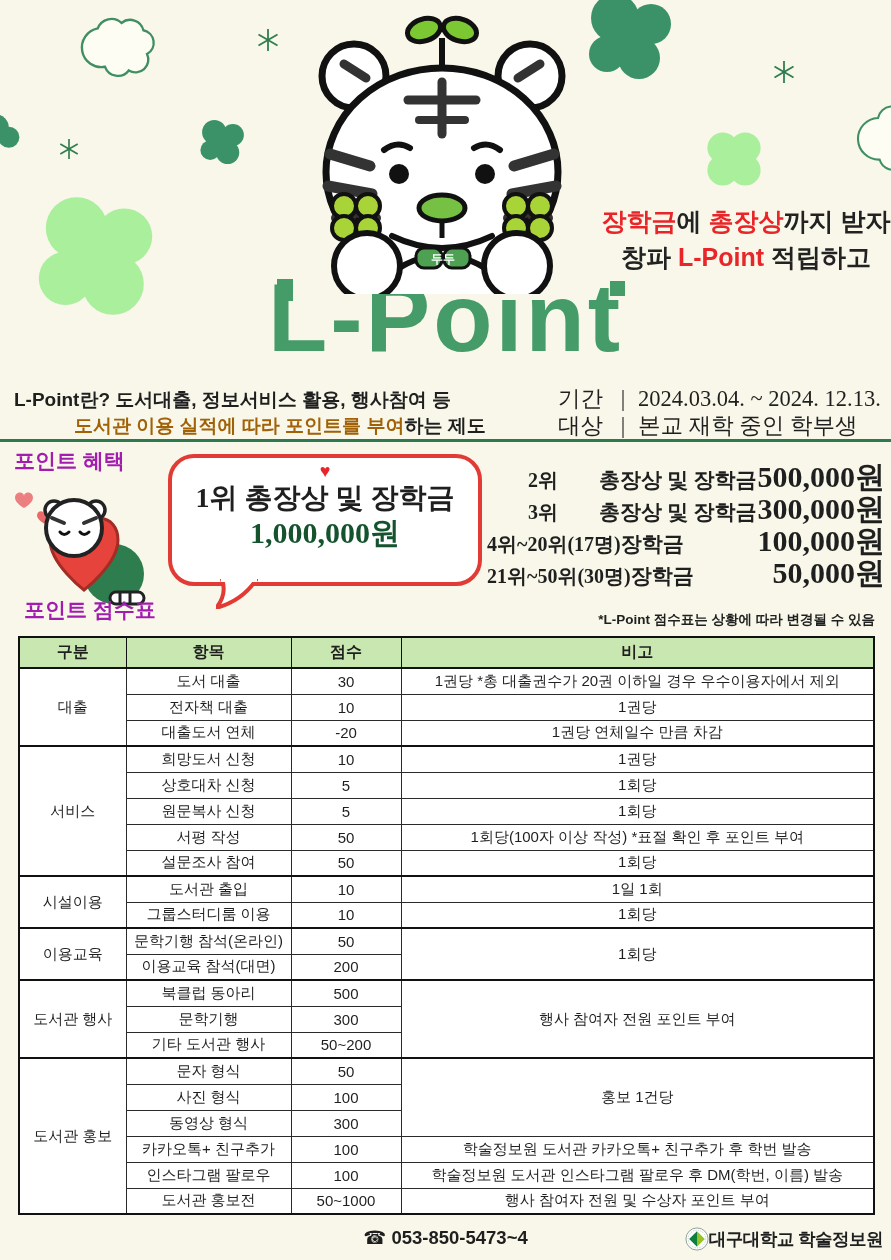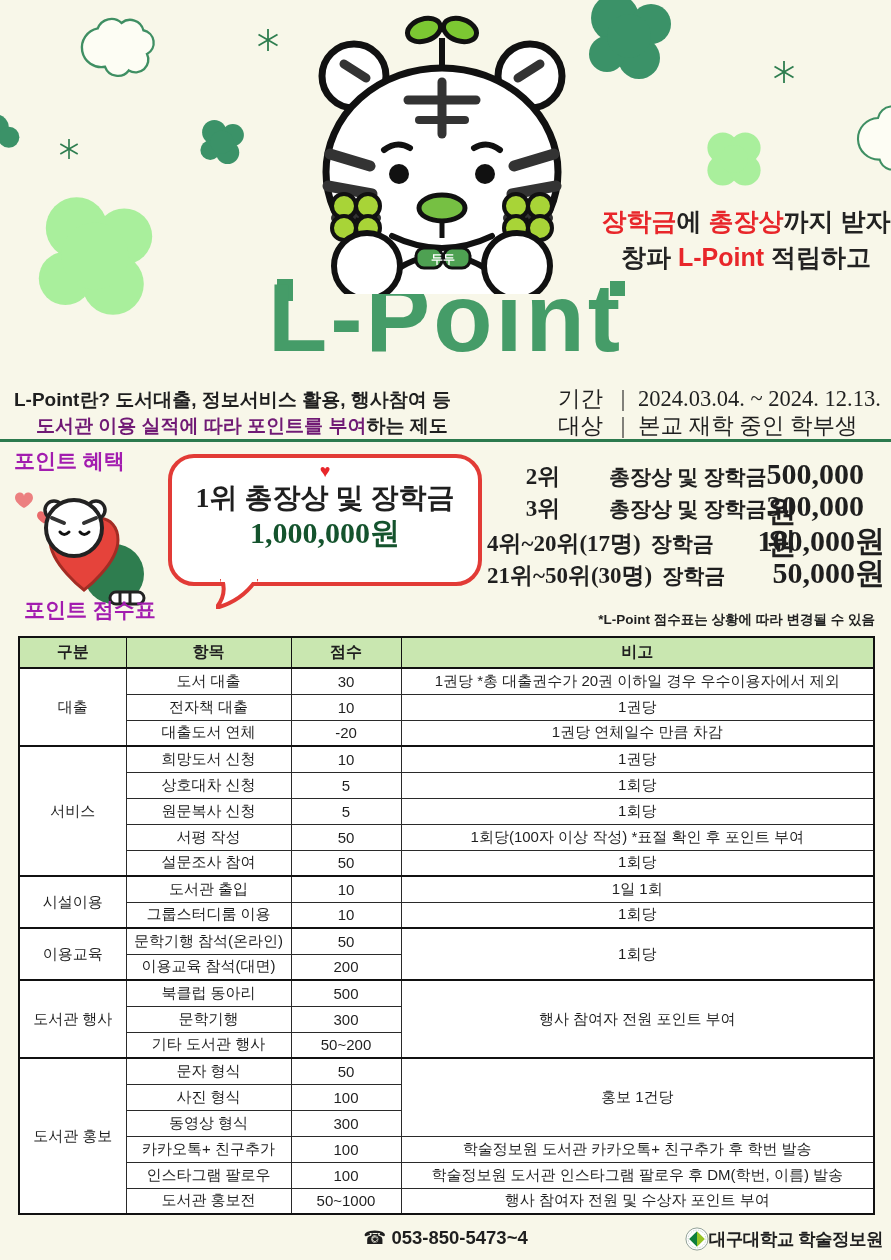--- a/index.html
+++ b/index.html
@@ -35,21 +35,21 @@
   .tagline {
     left:600px; top:204px; width:292px; z-index:3; text-align:center;
     font-size:25px; font-weight:800; line-height:1.42; color:#222;
   }
   .tagline .red { color:#e8262a; }
 
   .divider { left:0; right:0; top:439px; height:3px; background:#2c7a4e; }
 
   .intro { left:14px; top:387px; font-size:19px; font-weight:700; line-height:1.35; }
   .intro .line2 { padding-left:22px; }
-  .intro .red { color:#701a75; }
+  .intro .red { color:#a16207;margin-left:38px; }
 
   .info { left:558px; top:385px; font-family:"Liberation Serif","DejaVu Serif",serif;
           font-size:22.5px; line-height:1.2; }
   .info-row { display:flex; }
   .info-label { width:50px; }
   .info-sep { width:30px; text-align:center; }
 
   
   .section-heading { font-size:21px; font-weight:800; color:#a21caf; }
   .benefits-heading { left:14px; top:447px; }
@@ -64,22 +64,22 @@
   .bubble-heart { font-size:18px; line-height:1.1; color:#e8262a; }
   .bubble-line1 { font-family:"Liberation Serif","DejaVu Serif",serif;
                   font-size:28px; font-weight:700; line-height:1.15; }
   .bubble-amount { font-family:"Liberation Serif","DejaVu Serif",serif;
                    font-size:30px; font-weight:700; color:#14532d; line-height:1.25; }
   .bubble-tail { position:absolute; left:44px; bottom:-27px; width:52px; height:30px; }
 
   .prizes { left:487px; top:457px; width:398px;
             font-family:"Liberation Serif","DejaVu Serif",serif; font-weight:700; }
   .prize-row { display:flex; align-items:baseline; height:32px; }
-  .prize-rank { min-width:112px; text-align:center; font-size:23px; white-space:nowrap; }
-  .prize-desc { margin-left:10px; font-size:21px; white-space:nowrap; }
+  .prize-rank { min-width:112px; text-align:center; font-size:20px; white-space:nowrap; }
+  .prize-desc { font-size:21px; white-space:nowrap; }
   .prize-amount { margin-left:auto; font-size:30px; }
 
   
   .table-heading { left:24px; top:596px; }
   .table-note { right:16px; top:611px; font-size:13.5px; font-weight:700; }
 
   .score-table-wrap { left:18px; top:636px; }
   table.score { border-collapse:collapse; width:855px; table-layout:fixed;
                 background:#fff; border:2.5px solid #111; }
   table.score th {

